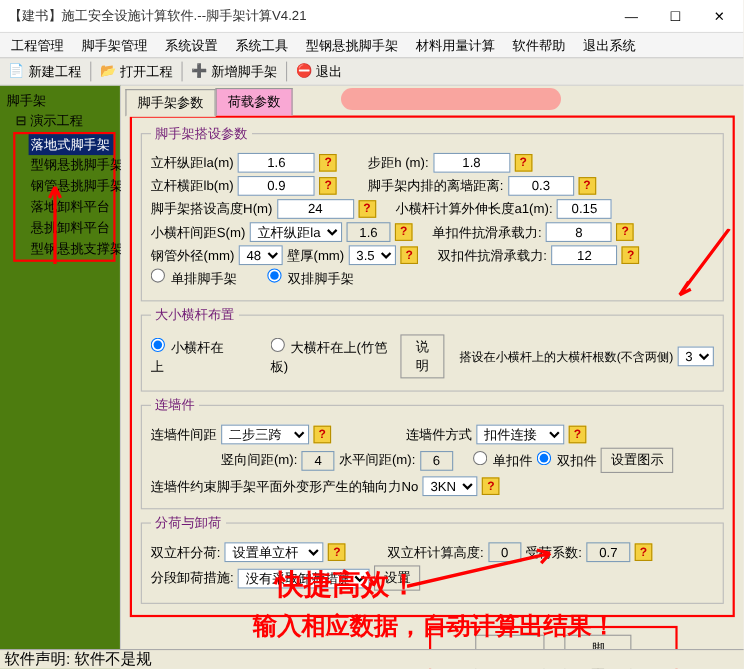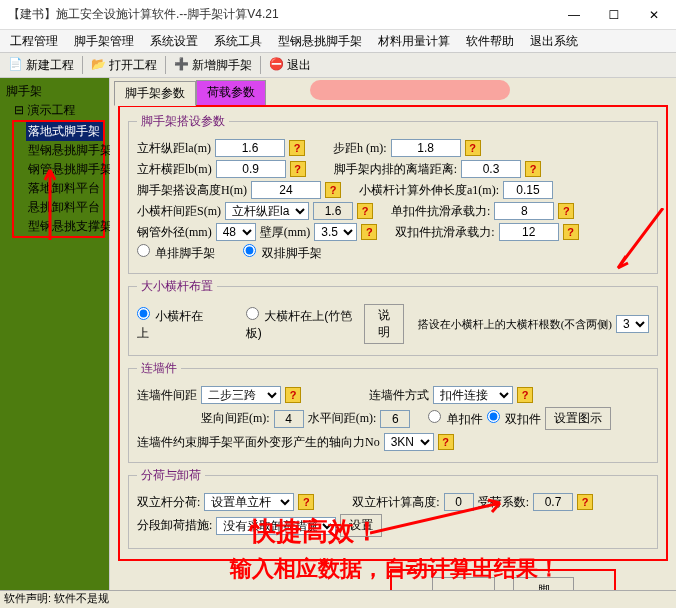--- a/index.html
+++ b/index.html
@@ -15,39 +15,39 @@
 .tool-icon { width: 16px; height: 16px; display: inline-block; }
 .tool-sep { width: 1px; height: 18px; background: #aaa; margin: 0 2px; }
 .main { display: flex; height: 530px; }
 .sidebar { width: 110px; background: #4d7c0f; border-right: 1px solid #ccc; padding: 2px; }
 .tree-root { padding: 2px; }
 .tree-item { padding: 1px 2px; cursor: pointer; white-space: nowrap; }
 .tree-item.selected { background: #0a246a; color: #fff; }
 .tree-children { padding-left: 12px; border: 2px solid #f00; }
 .content { flex: 1; background: #ece9d8; position: relative; }
 .tabs { display: flex; padding: 2px 4px 0; }
-.tab { padding: 3px 10px; background: #d946ef; border: 1px solid #999; border-bottom: none; cursor: pointer; }
+.tab { padding: 3px 10px; background: #f9a8d4; border: 1px solid #999; border-bottom: none; cursor: pointer; }
 .tab.active { background: #ece9d8; border-bottom: 1px solid #ece9d8; position: relative; top: 1px; }
 .panel { margin: 0 8px 8px; border: 2px solid #f00; padding: 6px 8px; background: #ece9d8; }
 .fieldset { border: 1px solid #bbb; padding: 6px 8px 8px; margin-bottom: 4px; }
 .legend { color: #701a75; padding: 0 4px; }
 .row { display: flex; align-items: center; margin: 3px 0; gap: 4px; }
-.label { white-space: nowrap; font-family: Liberation Serif, serif; }
+.label { white-space: nowrap; }
 .input { background: #fff; border: 1px solid #7f9db9; height: 18px; padding: 0 4px; text-align: center; }
 .input.ro { background: #ece9d8; }
 .select { background: #fff; border: 1px solid #7f9db9; height: 18px; padding: 0 2px; }
 .help { width: 16px; height: 16px; background: #f5d040; border: 1px solid #b89000; color: #c00; font-weight: bold; display: inline-flex; align-items: center; justify-content: center; cursor: pointer; font-size: 11px; }
 .btn { background: #ece9d8; border: 1px solid #999; padding: 2px 8px; cursor: pointer; }
 .radio { margin-right: 2px; }
 .bottom-btns { display: flex; gap: 18px; justify-content: flex-end; padding: 6px 40px; border: 2px solid #f00; margin: 4px 60px 4px 280px; }
 .big-btn { padding: 4px 18px; border: 1px solid #999; background: #ece9d8; cursor: pointer; }
 .anno1 { position: absolute; color: #f00; font-size: 26px; font-weight: bold; left: 140px; top: 436px; }
 .anno2 { position: absolute; color: #f00; font-size: 22px; font-weight: bold; left: 120px; top: 476px; }
 .arrow { position: absolute; }
-.statusbar { position: absolute; bottom: 0; left: 0; right: 0; height: 18px; background: #ece9d8; border-top: 1px solid #aaa; padding: 0 4px; font-size: 11px; }
+.statusbar { position: absolute; bottom: 0; left: 0; right: 0; height: 18px; background: #ece9d8; border-top: 1px solid #aaa; padding: 0 4px; font-size: 14px; }
 .red-blob { position: absolute; width: 200px; height: 20px; background: #f88; opacity: 0.7; border-radius: 10px; }
 </style>
 </head>
 <body>
 
 <div class="titlebar">
   <span class="titlebar-title">【建书】施工安全设施计算软件.--脚手架计算V4.21</span>
   <div class="titlebar-btns">
     <div class="titlebar-btn">—</div>
     <div class="titlebar-btn">☐</div>

